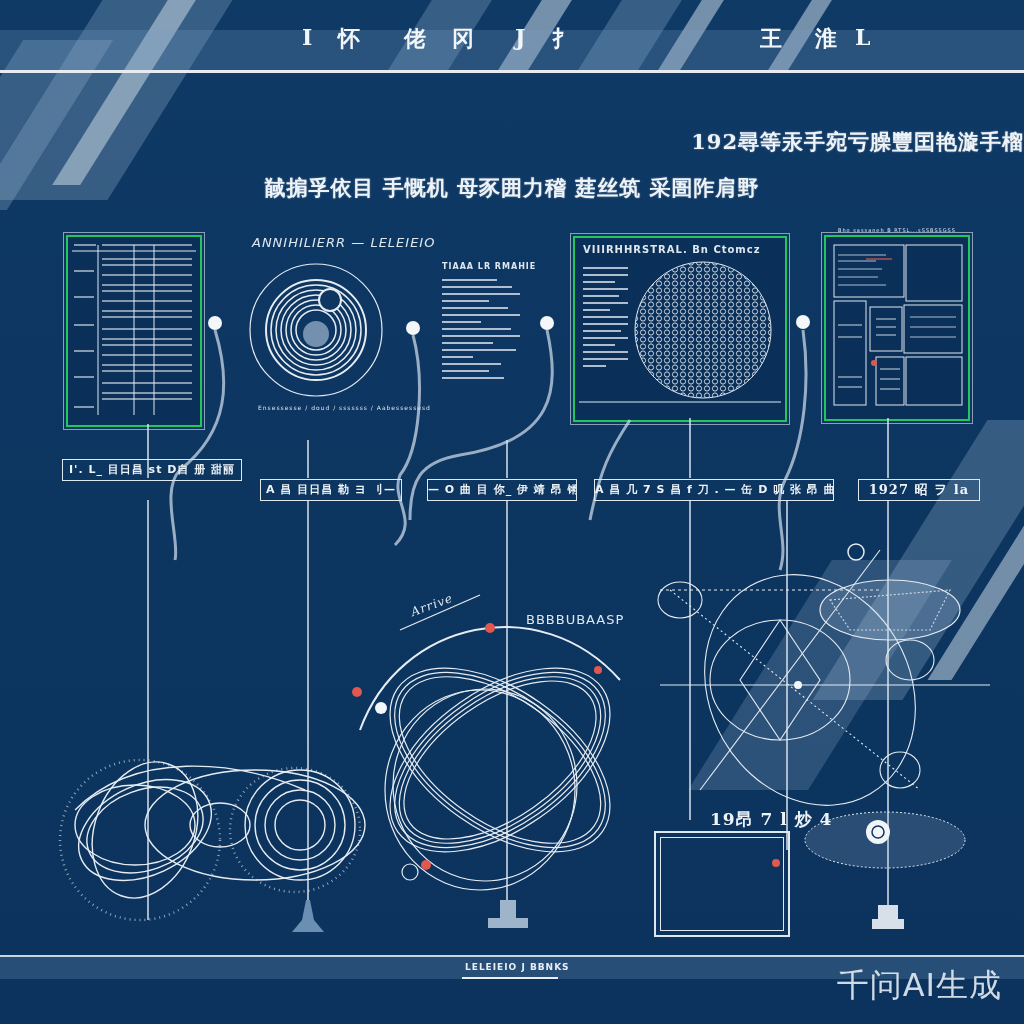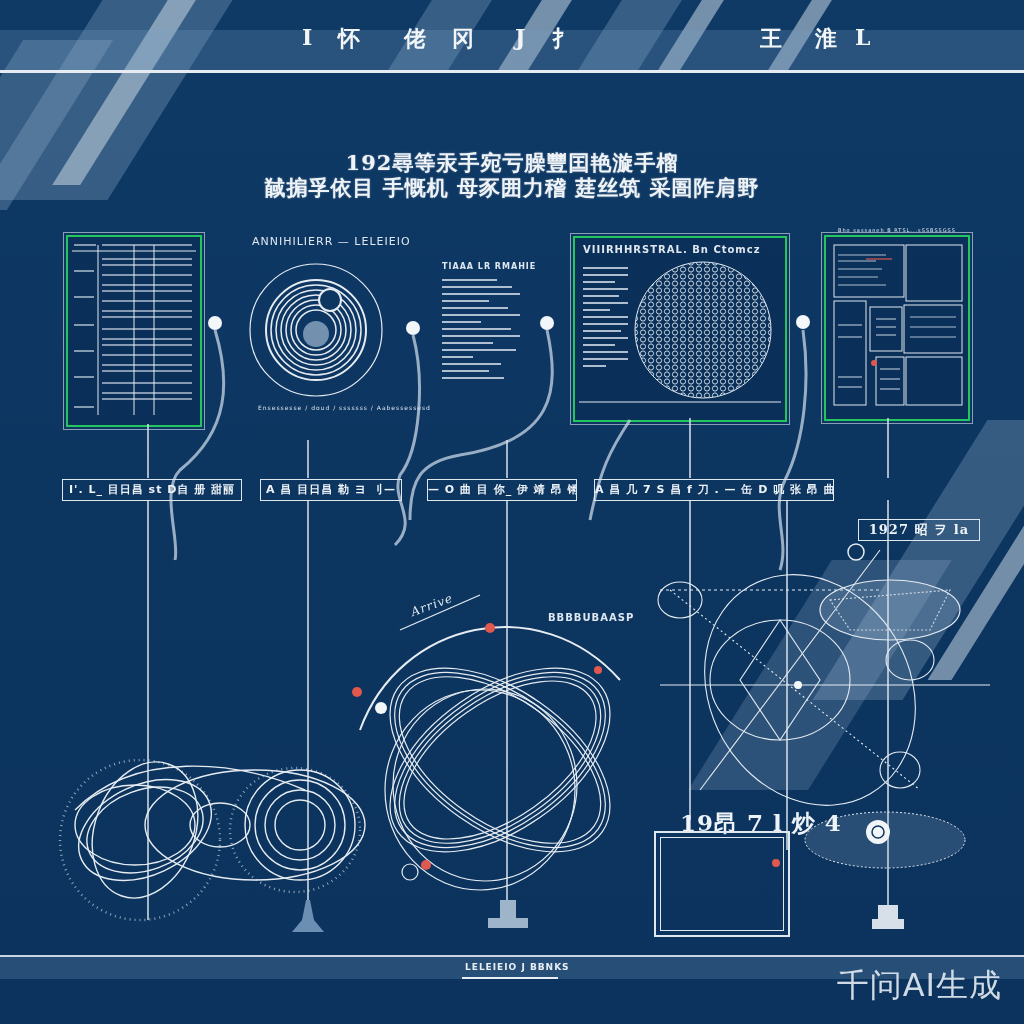--- a/index.html
+++ b/index.html
@@ -15,21 +15,21 @@
   .panel{position:absolute;border:2px solid #22c55e;box-shadow:0 0 0 2px #0d3660,0 0 0 3px rgba(220,230,240,0.6);background:rgba(10,45,85,0.7);}
   .label-box{position:absolute;height:20px;border:1.5px solid #dfe7ef;font-family:"DejaVu Sans",sans-serif;font-size:11px;font-weight:bold;color:#eef3f8;line-height:20px;white-space:nowrap;overflow:hidden;text-align:center;letter-spacing:1px;}
   .node{position:absolute;width:14px;height:14px;border-radius:50%;background:#f4f7fa;}
   .red-dot{position:absolute;width:8px;height:8px;border-radius:50%;background:#e0584e;}
   .footer-rule{position:absolute;left:0;top:955px;width:1024px;height:2px;background:#c9d6e2;}
   .footer-band{position:absolute;left:0;top:957px;width:1024px;height:22px;background:rgba(110,150,185,0.28);}
   .footer-label{position:absolute;left:465px;top:962px;font-family:"DejaVu Sans",sans-serif;font-size:9px;font-weight:bold;color:#e8eef4;letter-spacing:1px;}
   .footer-underline{position:absolute;left:462px;top:977px;width:96px;height:1.5px;background:#e8eef4;}
   .watermark{position:absolute;right:22px;top:964px;font-family:"DejaVu Sans",sans-serif;font-size:32px;font-weight:normal;color:rgba(225,232,240,0.92);letter-spacing:1px;}
   .small-caption{position:absolute;font-family:"DejaVu Sans",sans-serif;font-size:8px;color:#dfe7ef;letter-spacing:1px;white-space:nowrap;}
-  .year-label{position:absolute;font-size:23px;font-weight:bold;color:#eef3f8;letter-spacing:1px;}
+  .year-label{position:absolute;font-size:17px;font-weight:bold;color:#eef3f8;letter-spacing:1px;margin-left:30px;}
   .text-lines{position:absolute;}
   .text-lines i{display:block;height:2px;background:rgba(230,238,245,0.75);margin:5px 0;}
   svg{position:absolute;overflow:visible;}
 </style>
 </head>
 <body>
 
 <div class="bg"></div>
 
 <div class="streak" style="left:40px;top:0;width:130px;height:200px;"></div>
@@ -51,21 +51,21 @@
   <span style="left:338px;">怀</span>
   <span style="left:404px;">佬</span>
   <span style="left:452px;">冈</span>
   <span style="left:515px;">J</span>
   <span style="left:552px;">扌</span>
   <span style="left:760px;">王</span>
   <span style="left:815px;">淮</span>
   <span style="left:855px;">L</span>
 </div>
 
-<div class="title" style="top:149px;">192尋等汞手宛亏臊豐囯艳漩手榴</div>
+<div class="title" style="top:128px;text-align:right;">192尋等汞手宛亏臊豐囯艳漩手榴</div>
 <div class="title" style="top:174px;">馘掮孚依目 手慨机 母豕囲力稽 莛丝筑 采圄阼肩野</div>
 
 <div class="panel" style="left:66px;top:235px;width:132px;height:188px;">
   <svg width="132" height="188">
     <g stroke="#dfe7ef" stroke-width="1" fill="none">
       <line x1="30" y1="8" x2="30" y2="178"></line>
       <line x1="66" y1="8" x2="66" y2="178"></line>
       <line x1="86" y1="8" x2="86" y2="178"></line>
       <line x1="4" y1="14" x2="128" y2="14"></line>
     </g>
@@ -92,21 +92,21 @@
         <line x1="34" y1="134" x2="124" y2="134"></line>
       <line x1="6" y1="140" x2="26" y2="140"></line>
         <line x1="34" y1="146" x2="124" y2="146"></line>
       <line x1="34" y1="156" x2="124" y2="156"></line>
         <line x1="34" y1="162" x2="124" y2="162"></line>
       <line x1="6" y1="170" x2="26" y2="170"></line>
     </g>
   </svg>
 </div>
 
-<div class="small-caption" style="left:252px;top:235px;font-size:11px;">ANNIHILIERR — LELEIEIO</div>
+<div class="small-caption" style="left:252px;top:235px;font-size:13px;font-style:italic;">ANNIHILIERR — LELEIEIO</div>
 <svg style="left:248px;top:262px;" width="140" height="140">
   <g fill="none" stroke="#e6ecf2">
     <circle cx="68" cy="68" r="66" stroke-width="1.2"></circle>
     <circle cx="68" cy="68" r="50" stroke-width="2"></circle>
     <circle cx="68" cy="68" r="45" stroke-width="1.5"></circle>
     <circle cx="68" cy="68" r="40" stroke-width="1.5"></circle>
     <circle cx="68" cy="68" r="35" stroke-width="1.5"></circle>
     <circle cx="68" cy="68" r="30" stroke-width="1.5"></circle>
     <circle cx="68" cy="68" r="25" stroke-width="1.5"></circle>
     <circle cx="68" cy="68" r="20" stroke-width="1.5"></circle>
@@ -222,25 +222,25 @@
     <line x1="507" y1="440" x2="507" y2="478"></line>
     <line x1="507" y1="500" x2="507" y2="905"></line>
     <line x1="690" y1="418" x2="690" y2="478"></line>
     <line x1="690" y1="500" x2="690" y2="820"></line>
     <line x1="787" y1="500" x2="787" y2="850"></line>
     <line x1="888" y1="418" x2="888" y2="478"></line>
     <line x1="888" y1="500" x2="888" y2="910"></line>
   </g>
 </svg>
 
-<div class="label-box" style="left:62px;top:479px;width:178px;">I'. L_ 目日昌 st D自 册 甜丽</div>
+<div class="label-box" style="left:62px;top:459px;width:178px;">I'. L_ 目日昌 st D自 册 甜丽</div>
 <div class="label-box" style="left:260px;top:479px;width:140px;">A 昌 目日昌 勒 ヨ 刂—</div>
 <div class="label-box" style="left:427px;top:479px;width:148px;">— O 曲 目 你_ 伊 靖 昂 锵</div>
 <div class="label-box" style="left:594px;top:479px;width:238px;">A 昌 几 7 S 昌 f 刀 . — 缶 D 叽 张 昂 曲</div>
-<div class="label-box" style="left:858px;top:479px;width:120px;font-family:'DejaVu Serif',serif;font-size:13px;margin-top:40px;">1927 昭 ヲ la</div>
+<div class="label-box" style="left:858px;top:479px;width:120px;font-family:'DejaVu Serif',serif;font-size:13px;">1927 昭 ヲ la</div>
 
 <svg style="left:55px;top:730px;" width="310" height="200">
   <g fill="none" stroke="#e6ecf2" stroke-width="1.4">
     <ellipse cx="90" cy="100" rx="50" ry="70" transform="rotate(20 90 100)"></ellipse>
     <ellipse cx="90" cy="100" rx="70" ry="45" transform="rotate(-25 90 100)"></ellipse>
     <ellipse cx="90" cy="100" rx="40" ry="60" transform="rotate(70 90 100)"></ellipse>
     <ellipse cx="80" cy="95" rx="60" ry="40"></ellipse>
     <ellipse cx="165" cy="95" rx="30" ry="22"></ellipse>
     <ellipse cx="245" cy="95" rx="55" ry="55"></ellipse>
     <ellipse cx="245" cy="95" rx="45" ry="45"></ellipse>
@@ -252,21 +252,21 @@
   <g fill="none" stroke="rgba(230,238,245,0.6)" stroke-width="2.5" stroke-dasharray="1 4">
     <ellipse cx="85" cy="110" rx="80" ry="80"></ellipse>
     <ellipse cx="240" cy="100" rx="65" ry="62"></ellipse>
   </g>
 </svg>
 <svg style="left:288px;top:900px;" width="40" height="36">
   <path d="M18 0 L22 0 L26 20 L36 32 L4 32 L14 20 Z" fill="#6b8fb3"></path>
 </svg>
 
 <div class="small-caption" style="left:410px;top:598px;font-size:12px;font-style:italic;transform:rotate(-20deg);font-family:'DejaVu Serif',serif;">Arrive</div>
-<div class="small-caption" style="left:548px;top:612px;font-size:10px;font-weight:bold;">BBBBUBAASP</div>
+<div class="small-caption" style="left:526px;top:612px;font-size:13px;">BBBBUBAASP</div>
 <svg style="left:340px;top:600px;" width="300" height="320">
   <g fill="none" stroke="#e6ecf2" stroke-width="1.2">
     <ellipse cx="160" cy="160" rx="125" ry="70" transform="rotate(35 160 160)"></ellipse>
     <ellipse cx="160" cy="160" rx="120" ry="66" transform="rotate(35 160 160)"></ellipse>
     <ellipse cx="160" cy="160" rx="115" ry="62" transform="rotate(35 160 160)"></ellipse>
     <ellipse cx="160" cy="160" rx="125" ry="70" transform="rotate(-35 160 160)"></ellipse>
     <ellipse cx="160" cy="160" rx="120" ry="66" transform="rotate(-35 160 160)"></ellipse>
     <ellipse cx="160" cy="160" rx="115" ry="62" transform="rotate(-35 160 160)"></ellipse>
     <ellipse cx="160" cy="160" rx="110" ry="58" transform="rotate(-35 160 160)"></ellipse>
     <ellipse cx="140" cy="190" rx="95" ry="100"></ellipse>

